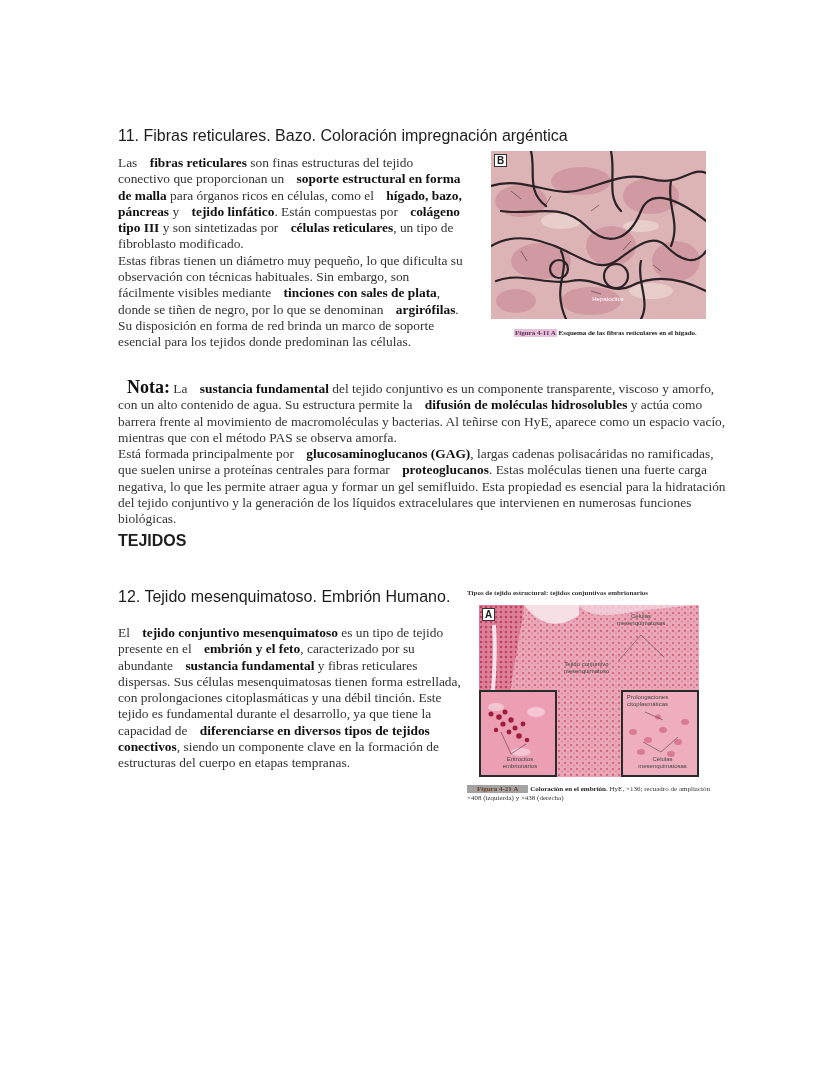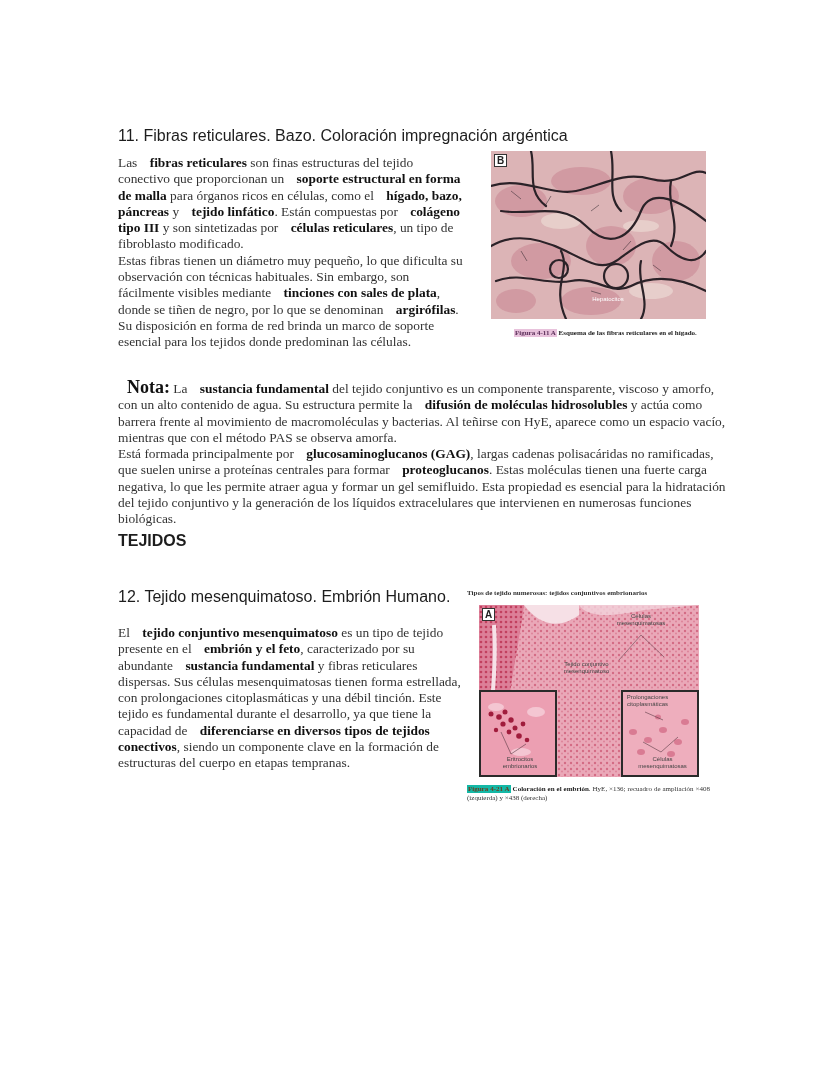--- a/index.html
+++ b/index.html
@@ -3,21 +3,21 @@
 <meta charset="utf-8">
 <style>
   html, body { margin:0; padding:0; background:#ffffff; }
   body { width:828px; height:1071px; position:relative; overflow:hidden; color:#222; }
   .heading { position:absolute; left:118px; font-family: "Liberation Sans", "DejaVu Sans", sans-serif; font-size:16px; color:#1d1d1d; }
   .para { position:absolute; font-family: "Liberation Serif", "DejaVu Serif", serif; font-size:13.4px; line-height:16.3px; color:#333; }
   .para b { color:#111;padding-left:9px; }
   .fig { position:absolute; overflow:hidden; }
   .caption { position:absolute; font-family: "Liberation Serif", "DejaVu Serif", serif; font-size:7px; color:#333; }
   .caption .lab { background:#e8c2dc; font-weight:bold; color:#5a2d58; padding:0 1px; }
-  .caption .lab2 { background:#14b8a6; font-weight:bold; color:#6a3d20; padding:0 1px; }
+  .caption .lab2 { background:#a3a3a3; font-weight:bold; color:#6a3d20; padding:0 10px; }
   .caption b { color:#222; }
   .fig-letter { position:absolute; left:3px; top:3px; background:#fff; border:1px solid #333; font-family:"Liberation Sans", sans-serif; font-weight:bold; font-size:10px; line-height:11px; padding:0 2px; color:#222; }
   .micro-label { position:absolute; font-family:"Liberation Sans", sans-serif; font-size:6px; color:#444; text-align:center; line-height:7px; }
   .inset { position:absolute; border:2px solid #2a2a2a; box-sizing:border-box; }
 </style>
 </head>
 <body>
 
 <div class="heading" style="top:127px;">11. Fibras reticulares. Bazo. Coloración impregnación argéntica</div>
 
@@ -67,21 +67,21 @@
 </div>
 
 <div class="para" style="left:118px; top:379px; width:610px;"><b style="font-size:18px;">Nota:</b><span> La <b>sustancia fundamental</b> del tejido conjuntivo es un componente transparente, viscoso y amorfo, con un alto contenido de agua. Su estructura permite la <b>difusión de moléculas hidrosolubles</b> y actúa como barrera frente al movimiento de macromoléculas y bacterias. Al teñirse con HyE, aparece como un espacio vacío, mientras que con el método PAS se observa amorfa.<br>Está formada principalmente por <b>glucosaminoglucanos (GAG)</b>, largas cadenas polisacáridas no ramificadas, que suelen unirse a proteínas centrales para formar <b>proteoglucanos</b>. Estas moléculas tienen una fuerte carga negativa, lo que les permite atraer agua y formar un gel semifluido. Esta propiedad es esencial para la hidratación del tejido conjuntivo y la generación de los líquidos extracelulares que intervienen en numerosas funciones biológicas.</span></div>
 
 <div class="heading" style="top:532px; font-weight:bold;text-align:center;">TEJIDOS</div>
 
 <div class="heading" style="top:588px;">12. Tejido mesenquimatoso. Embrión Humano.</div>
 
 <div class="para" style="left:118px; top:625px; width:345px;">El <b>tejido conjuntivo mesenquimatoso</b> es un tipo de tejido presente en el <b>embrión y el feto</b>, caracterizado por su abundante <b>sustancia fundamental</b> y fibras reticulares dispersas. Sus células mesenquimatosas tienen forma estrellada, con prolongaciones citoplasmáticas y una débil tinción. Este tejido es fundamental durante el desarrollo, ya que tiene la capacidad de <b>diferenciarse en diversos tipos de tejidos conectivos</b>, siendo un componente clave en la formación de estructuras del cuerpo en etapas tempranas.</div>
 
-<div class="caption" style="left:467px; top:589px; width:260px; font-weight:bold; font-size:7px;">Tipos de tejido numerosas: tejidos conjuntivos embrionarios</div>
+<div class="caption" style="left:467px; top:589px; width:260px; font-weight:bold; font-size:7px;">Tipos de tejido estructural: tejidos conjuntivos embrionarios</div>
 
 <div class="fig" style="left:479px; top:605px; width:220px; height:172px;">
   <svg width="220" height="172" viewBox="0 0 220 172">
     <defs>
       <pattern id="cells" width="6" height="6" patternUnits="userSpaceOnUse">
         <rect width="6" height="6" fill="#eaa8b8"></rect>
         <circle cx="2" cy="2" r="1.2" fill="#d46a84"></circle>
         <circle cx="5" cy="4.5" r="0.9" fill="#dc7f96"></circle>
       </pattern>
       <pattern id="dense" width="5" height="5" patternUnits="userSpaceOnUse">

